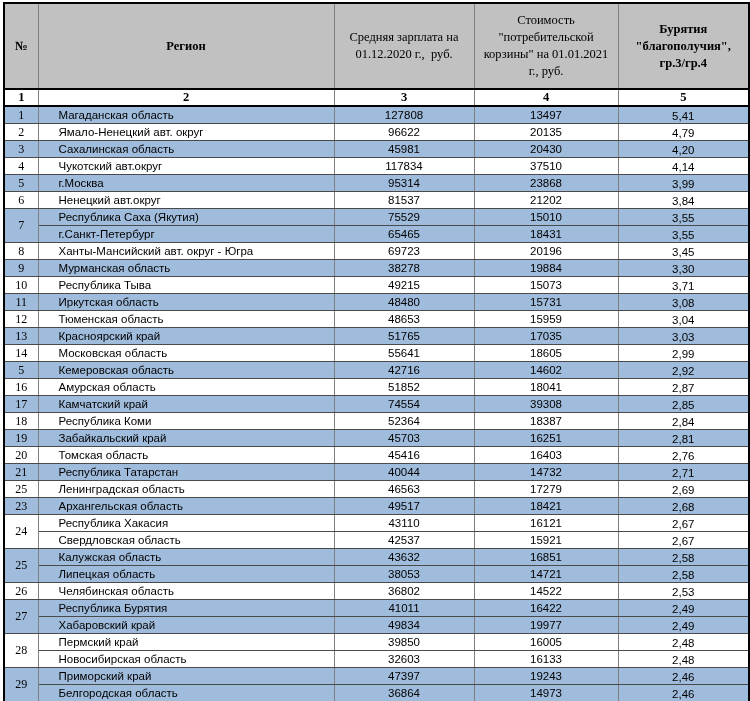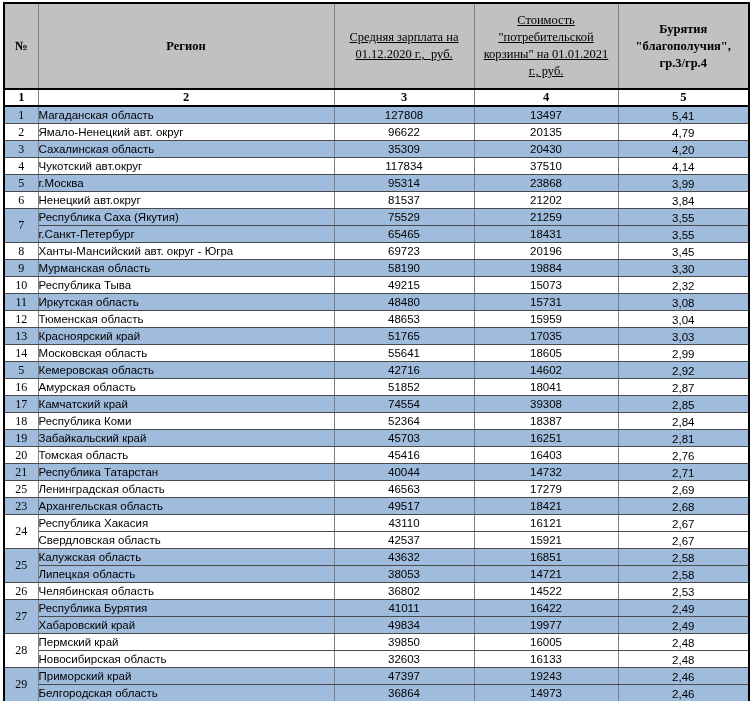--- a/index.html
+++ b/index.html
@@ -29,36 +29,36 @@
     height: 84px;
     font-family: "Liberation Serif", serif;
     font-weight: bold;
     font-size: 12.5px;
     line-height: 17px;
     text-align: center; vertical-align: middle;
     white-space: pre-wrap;
     border-bottom: 2px solid #000;
     padding: 0 2px;
   }
-  tr.head th.light { font-weight: normal; text-decoration: underline; }
+  tr.head th.light { font-weight: normal; }
 
   tr.colnums td {
     height: 15px; background: #fff;
     font-family: "Liberation Serif", serif;
     font-weight: bold; font-size: 12.5px;
     text-align: center; vertical-align: middle;
     border-bottom: 2px solid #000; padding: 0;
   }
 
   tbody td { height: 15px; font-size: 11.5px; padding: 0; vertical-align: middle; }
   tbody td.num {
     font-family: "Liberation Serif", serif; font-size: 12px;
     text-align: center;
   }
-  tbody td.region { text-align: left; padding-left: 0; }
+  tbody td.region { text-align: left; padding-left: 20px; }
   tbody td.val { text-align: center; }
   tbody td.idx { text-align: center; vertical-align: bottom; padding-bottom: 1px; }
   tbody tr.shade td { background: var(--shade, #a0bcdc); }
 </style>
 </head>
 <body>
 
 <div class="page">
   <table class="data-table">
     <colgroup>
@@ -101,21 +101,21 @@
         <tr>
           <td class="num" rowspan="1">2</td>
           <td class="region">Ямало-Ненецкий авт. округ</td>
           <td class="val">96622</td>
           <td class="val">20135</td>
           <td class="idx">4,79</td>
         </tr>
         <tr class="shade">
           <td class="num" rowspan="1">3</td>
           <td class="region">Сахалинская область</td>
-          <td class="val">35309</td>
+          <td class="val">45981</td>
           <td class="val">20430</td>
           <td class="idx">4,20</td>
         </tr>
         <tr>
           <td class="num" rowspan="1">4</td>
           <td class="region">Чукотский авт.округ</td>
           <td class="val">117834</td>
           <td class="val">37510</td>
           <td class="idx">4,14</td>
         </tr>
@@ -130,49 +130,49 @@
           <td class="num" rowspan="1">6</td>
           <td class="region">Ненецкий авт.округ</td>
           <td class="val">81537</td>
           <td class="val">21202</td>
           <td class="idx">3,84</td>
         </tr>
         <tr class="shade">
           <td class="num" rowspan="2">7</td>
           <td class="region">Республика Саха (Якутия)</td>
           <td class="val">75529</td>
-          <td class="val">21259</td>
+          <td class="val">15010</td>
           <td class="idx">3,55</td>
         </tr>
         <tr class="shade">
           <td class="region">г.Санкт-Петербург</td>
           <td class="val">65465</td>
           <td class="val">18431</td>
           <td class="idx">3,55</td>
         </tr>
         <tr>
           <td class="num" rowspan="1">8</td>
           <td class="region">Ханты-Мансийский авт. округ - Югра</td>
           <td class="val">69723</td>
           <td class="val">20196</td>
           <td class="idx">3,45</td>
         </tr>
         <tr class="shade">
           <td class="num" rowspan="1">9</td>
           <td class="region">Мурманская область</td>
-          <td class="val">58190</td>
+          <td class="val">38278</td>
           <td class="val">19884</td>
           <td class="idx">3,30</td>
         </tr>
         <tr>
           <td class="num" rowspan="1">10</td>
           <td class="region">Республика Тыва</td>
           <td class="val">49215</td>
           <td class="val">15073</td>
-          <td class="idx">2,32</td>
+          <td class="idx">3,71</td>
         </tr>
         <tr class="shade">
           <td class="num" rowspan="1">11</td>
           <td class="region">Иркутская область</td>
           <td class="val">48480</td>
           <td class="val">15731</td>
           <td class="idx">3,08</td>
         </tr>
         <tr>
           <td class="num" rowspan="1">12</td>

